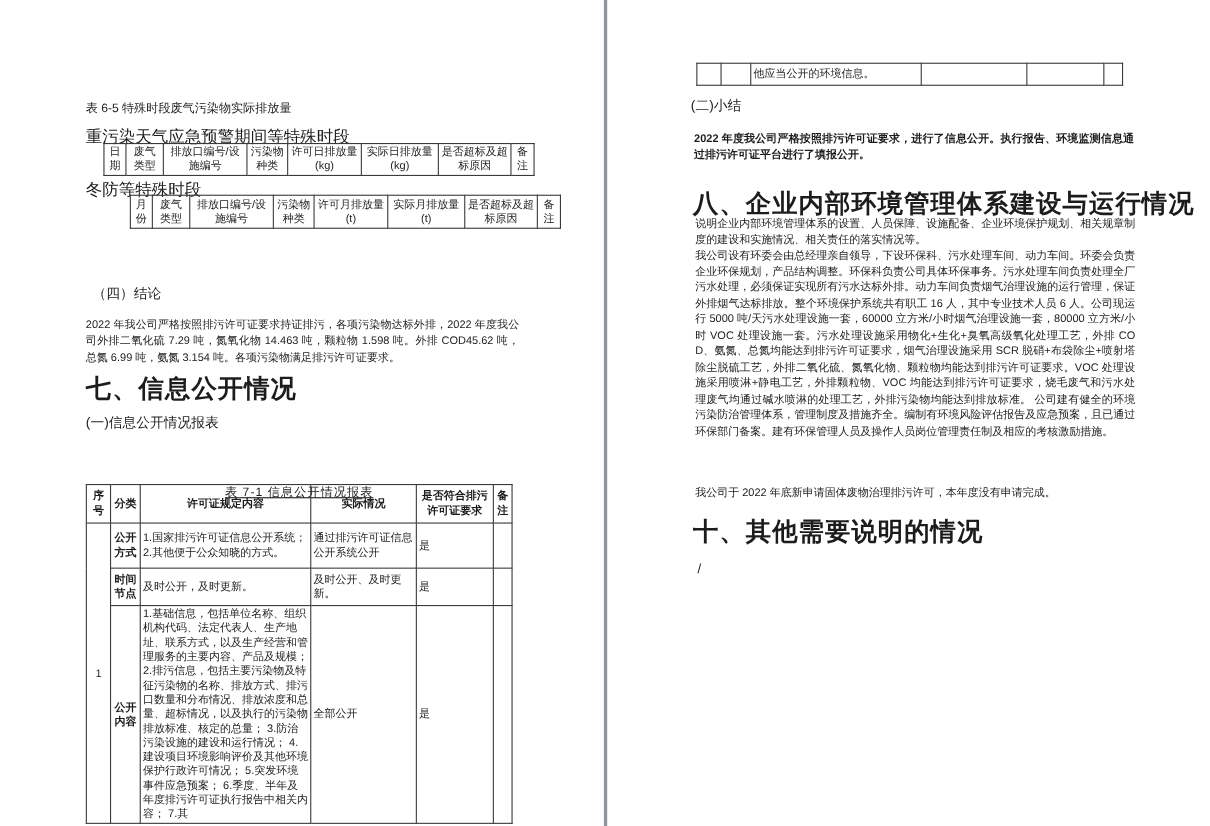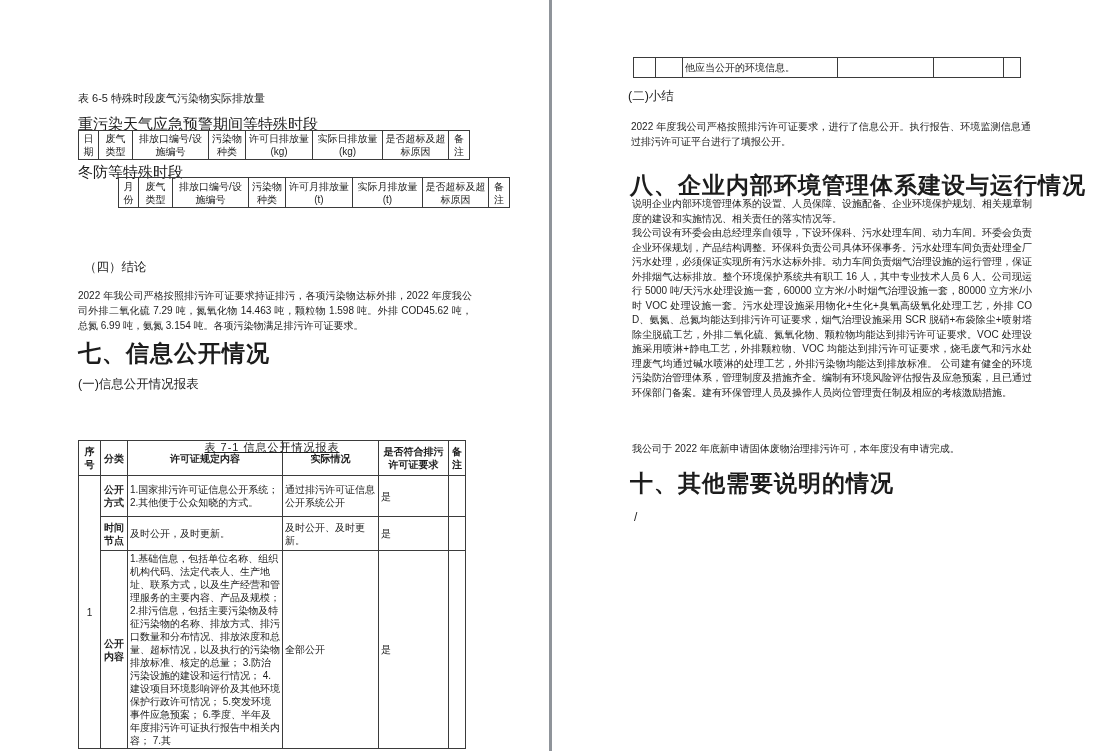--- a/index.html
+++ b/index.html
@@ -29,21 +29,21 @@
 <body>
 
 <div class="canvas">
 
   <div class="abs" style="left:0;top:0;width:549px;height:751px;">
 
     <div class="abs table-title" style="left:78px;top:91px;width:400px;">表 6-5 特殊时段废气污染物实际排放量</div>
 
     <div class="abs small-label" style="left:78px;top:115px;width:400px;">重污染天气应急预警期间等特殊时段</div>
 
-    <table class="doc-table abs" style="left:78px;top:130px;width:391px;height:25px;padding-left:24px;">
+    <table class="doc-table abs" style="left:94px;top:130px;width:391px;height:25px;padding-left:24px;">
       <colgroup>
         <col style="width:20px">
           <col style="width:34px">
           <col style="width:76px">
           <col style="width:37px">
         <col style="width:67px">
           <col style="width:70px">
           <col style="width:66px">
           <col style="width:21px">
       </colgroup>
@@ -162,21 +162,21 @@
         <td class="cell-left">他应当公开的环境信息。</td>
         <td></td>
         <td></td>
         <td></td>
       </tr>
     </tbody>
       </table>
 
     <div class="abs sub-head" style="left:76px;top:88px;">(二)小结</div>
 
-    <div class="abs body-text" style="left:79px;top:119px;width:400px;">2022 年度我公司严格按照排污许可证要求，进行了信息公开。执行报告、环境监测信息通过排污许可证平台进行了填报公开。</div>
+    <div class="abs body-text" style="left:79px;top:119px;width:400px;font-weight:bold;">2022 年度我公司严格按照排污许可证要求，进行了信息公开。执行报告、环境监测信息通过排污许可证平台进行了填报公开。</div>
 
     <div class="abs big-head" style="left:78px;top:170px;">八、企业内部环境管理体系建设与运行情况</div>
 
     <div class="abs" style="left:80px;top:197px;width:400px;">
       <div class="body-text" style="line-height:14.5px;">说明企业内部环境管理体系的设置、人员保障、设施配备、企业环境保护规划、相关规章制度的建设和实施情况、相关责任的落实情况等。</div>
       <div class="body-text" style="line-height:14.5px;">我公司设有环委会由总经理亲自领导，下设环保科、污水处理车间、动力车间。环委会负责企业环保规划，产品结构调整。环保科负责公司具体环保事务。污水处理车间负责处理全厂污水处理，必须保证实现所有污水达标外排。动力车间负责烟气治理设施的运行管理，保证外排烟气达标排放。整个环境保护系统共有职工 16 人，其中专业技术人员 6 人。公司现运行 5000 吨/天污水处理设施一套，60000 立方米/小时烟气治理设施一套，80000 立方米/小时 VOC 处理设施一套。污水处理设施采用物化+生化+臭氧高级氧化处理工艺，外排 COD、氨氮、总氮均能达到排污许可证要求，烟气治理设施采用 SCR 脱硝+布袋除尘+喷射塔除尘脱硫工艺，外排二氧化硫、氮氧化物、颗粒物均能达到排污许可证要求。VOC 处理设施采用喷淋+静电工艺，外排颗粒物、VOC 均能达到排污许可证要求，烧毛废气和污水处理废气均通过碱水喷淋的处理工艺，外排污染物均能达到排放标准。 公司建有健全的环境污染防治管理体系，管理制度及措施齐全。编制有环境风险评估报告及应急预案，且已通过环保部门备案。建有环保管理人员及操作人员岗位管理责任制及相应的考核激励措施。</div>
     </div>
 
 
     <div class="abs body-text" style="left:80px;top:441px;width:400px;">我公司于 2022 年底新申请固体废物治理排污许可，本年度没有申请完成。</div>

